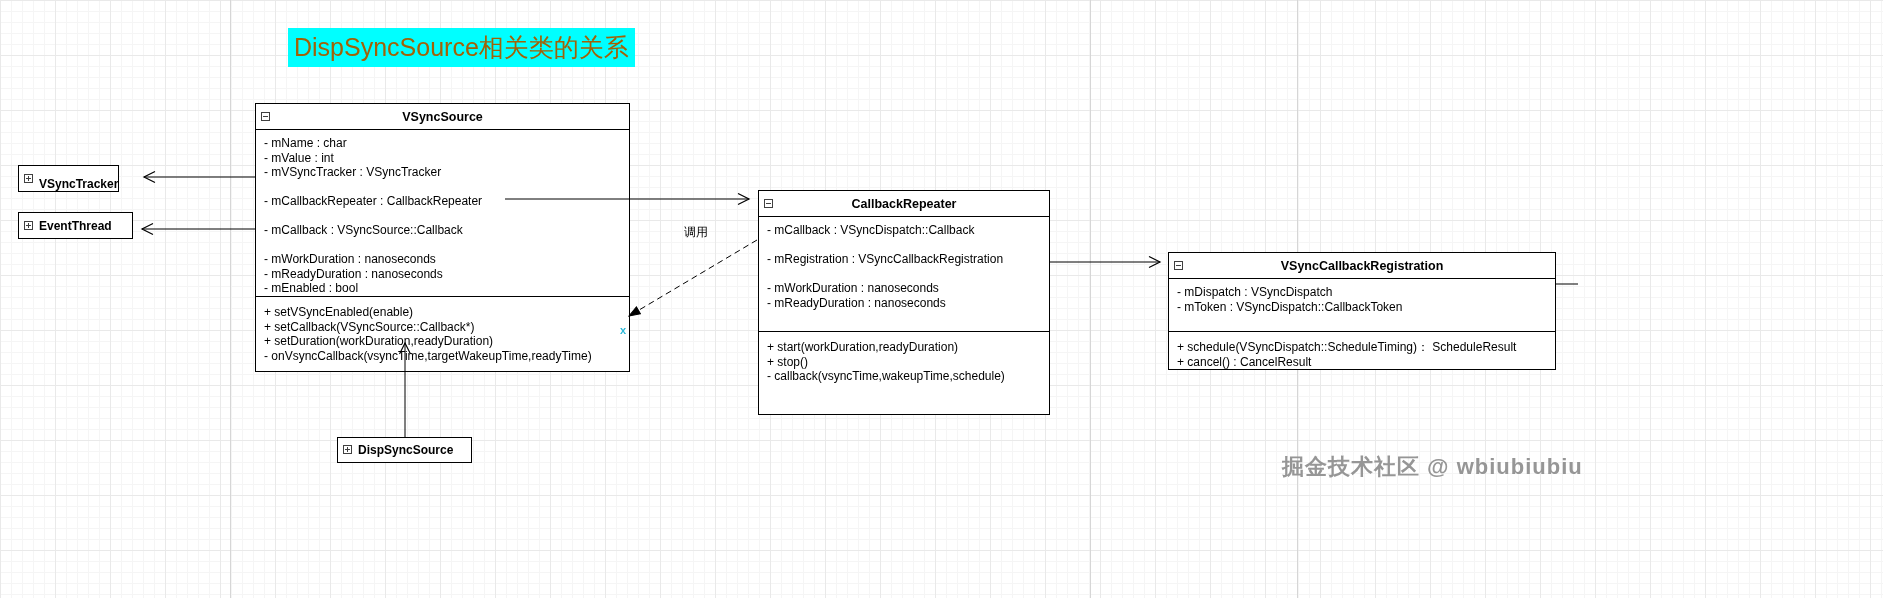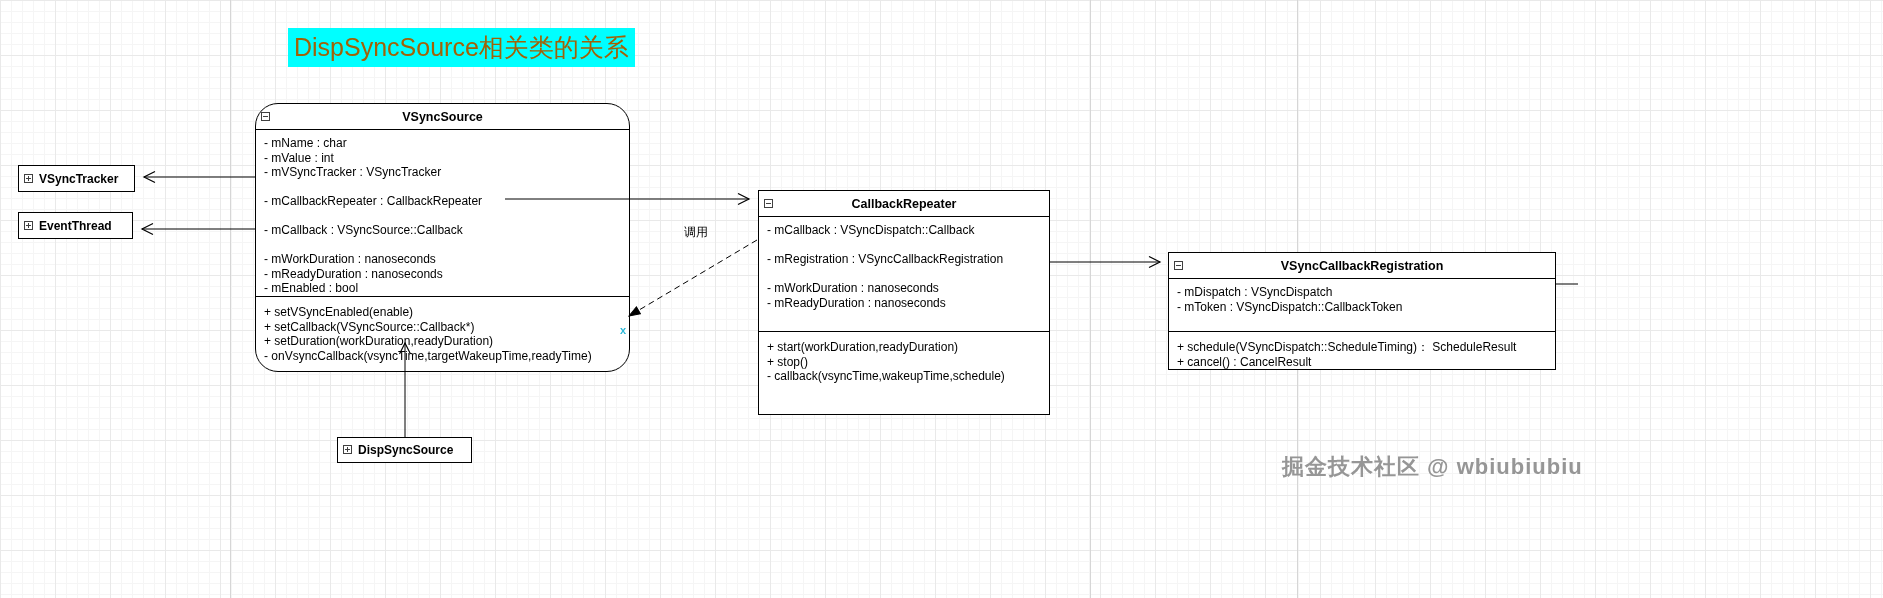--- a/index.html
+++ b/index.html
@@ -36,36 +36,36 @@
     font-weight: bold; font-size: 12.5px; position: relative;
     box-sizing: border-box;
   }
   .cls-attrs { box-sizing: border-box; padding-top: 6px; overflow: hidden; }
   .cls-methods { box-sizing: border-box; border-top: 1px solid #000; padding-top: 8px; flex: 1 1 auto; overflow: hidden; }
   .member {
     height: 14.5px; line-height: 14.5px; font-size: 12px;
     padding-left: 8px; white-space: nowrap; color: #000;
   }
 
-  #box-vsyncsource { left: 255px; top: 103px; width: 375px; height: 269px; border-radius: 23px; }
+  #box-vsyncsource { left: 255px; top: 103px; width: 375px; height: 269px; }
   #box-vsyncsource .cls-attrs { height: 166px; flex: 0 0 166px; }
 
   #box-callbackrepeater { left: 758px; top: 190px; width: 292px; height: 225px; }
   #box-callbackrepeater .cls-attrs { height: 114px; flex: 0 0 114px; }
 
   #box-vcr { left: 1168px; top: 252px; width: 388px; height: 118px; }
   #box-vcr .cls-attrs { height: 52px; flex: 0 0 52px; }
 
   .mini {
     position: absolute; z-index: 2;
     background: #fff; border: 1px solid #000; box-sizing: border-box;
     display: flex; align-items: center; padding-left: 20px;
     font-weight: bold; font-size: 12px; color: #000; white-space: nowrap;
   }
-  #node-vsynctracker { left: 18px; top: 165px; width: 117px; height: 27px; }
+  #node-vsynctracker { left: 18px; top: 165px; width: 101px; height: 27px; align-items: flex-end; }
   #node-eventthread  { left: 18px; top: 212px; width: 115px; height: 27px; }
   #node-dispsyncsource { left: 337px; top: 437px; width: 135px; height: 26px; align-items: center; }
 
   .sq-icon {
     position: absolute; left: 5px; top: 50%; margin-top: -5px;
     width: 9px; height: 9px; border: 1px solid #404040; box-sizing: border-box;
     background: #fff;
   }
   .sq-icon::before {
     content: ""; position: absolute; left: 1px; right: 1px; top: 50%;

